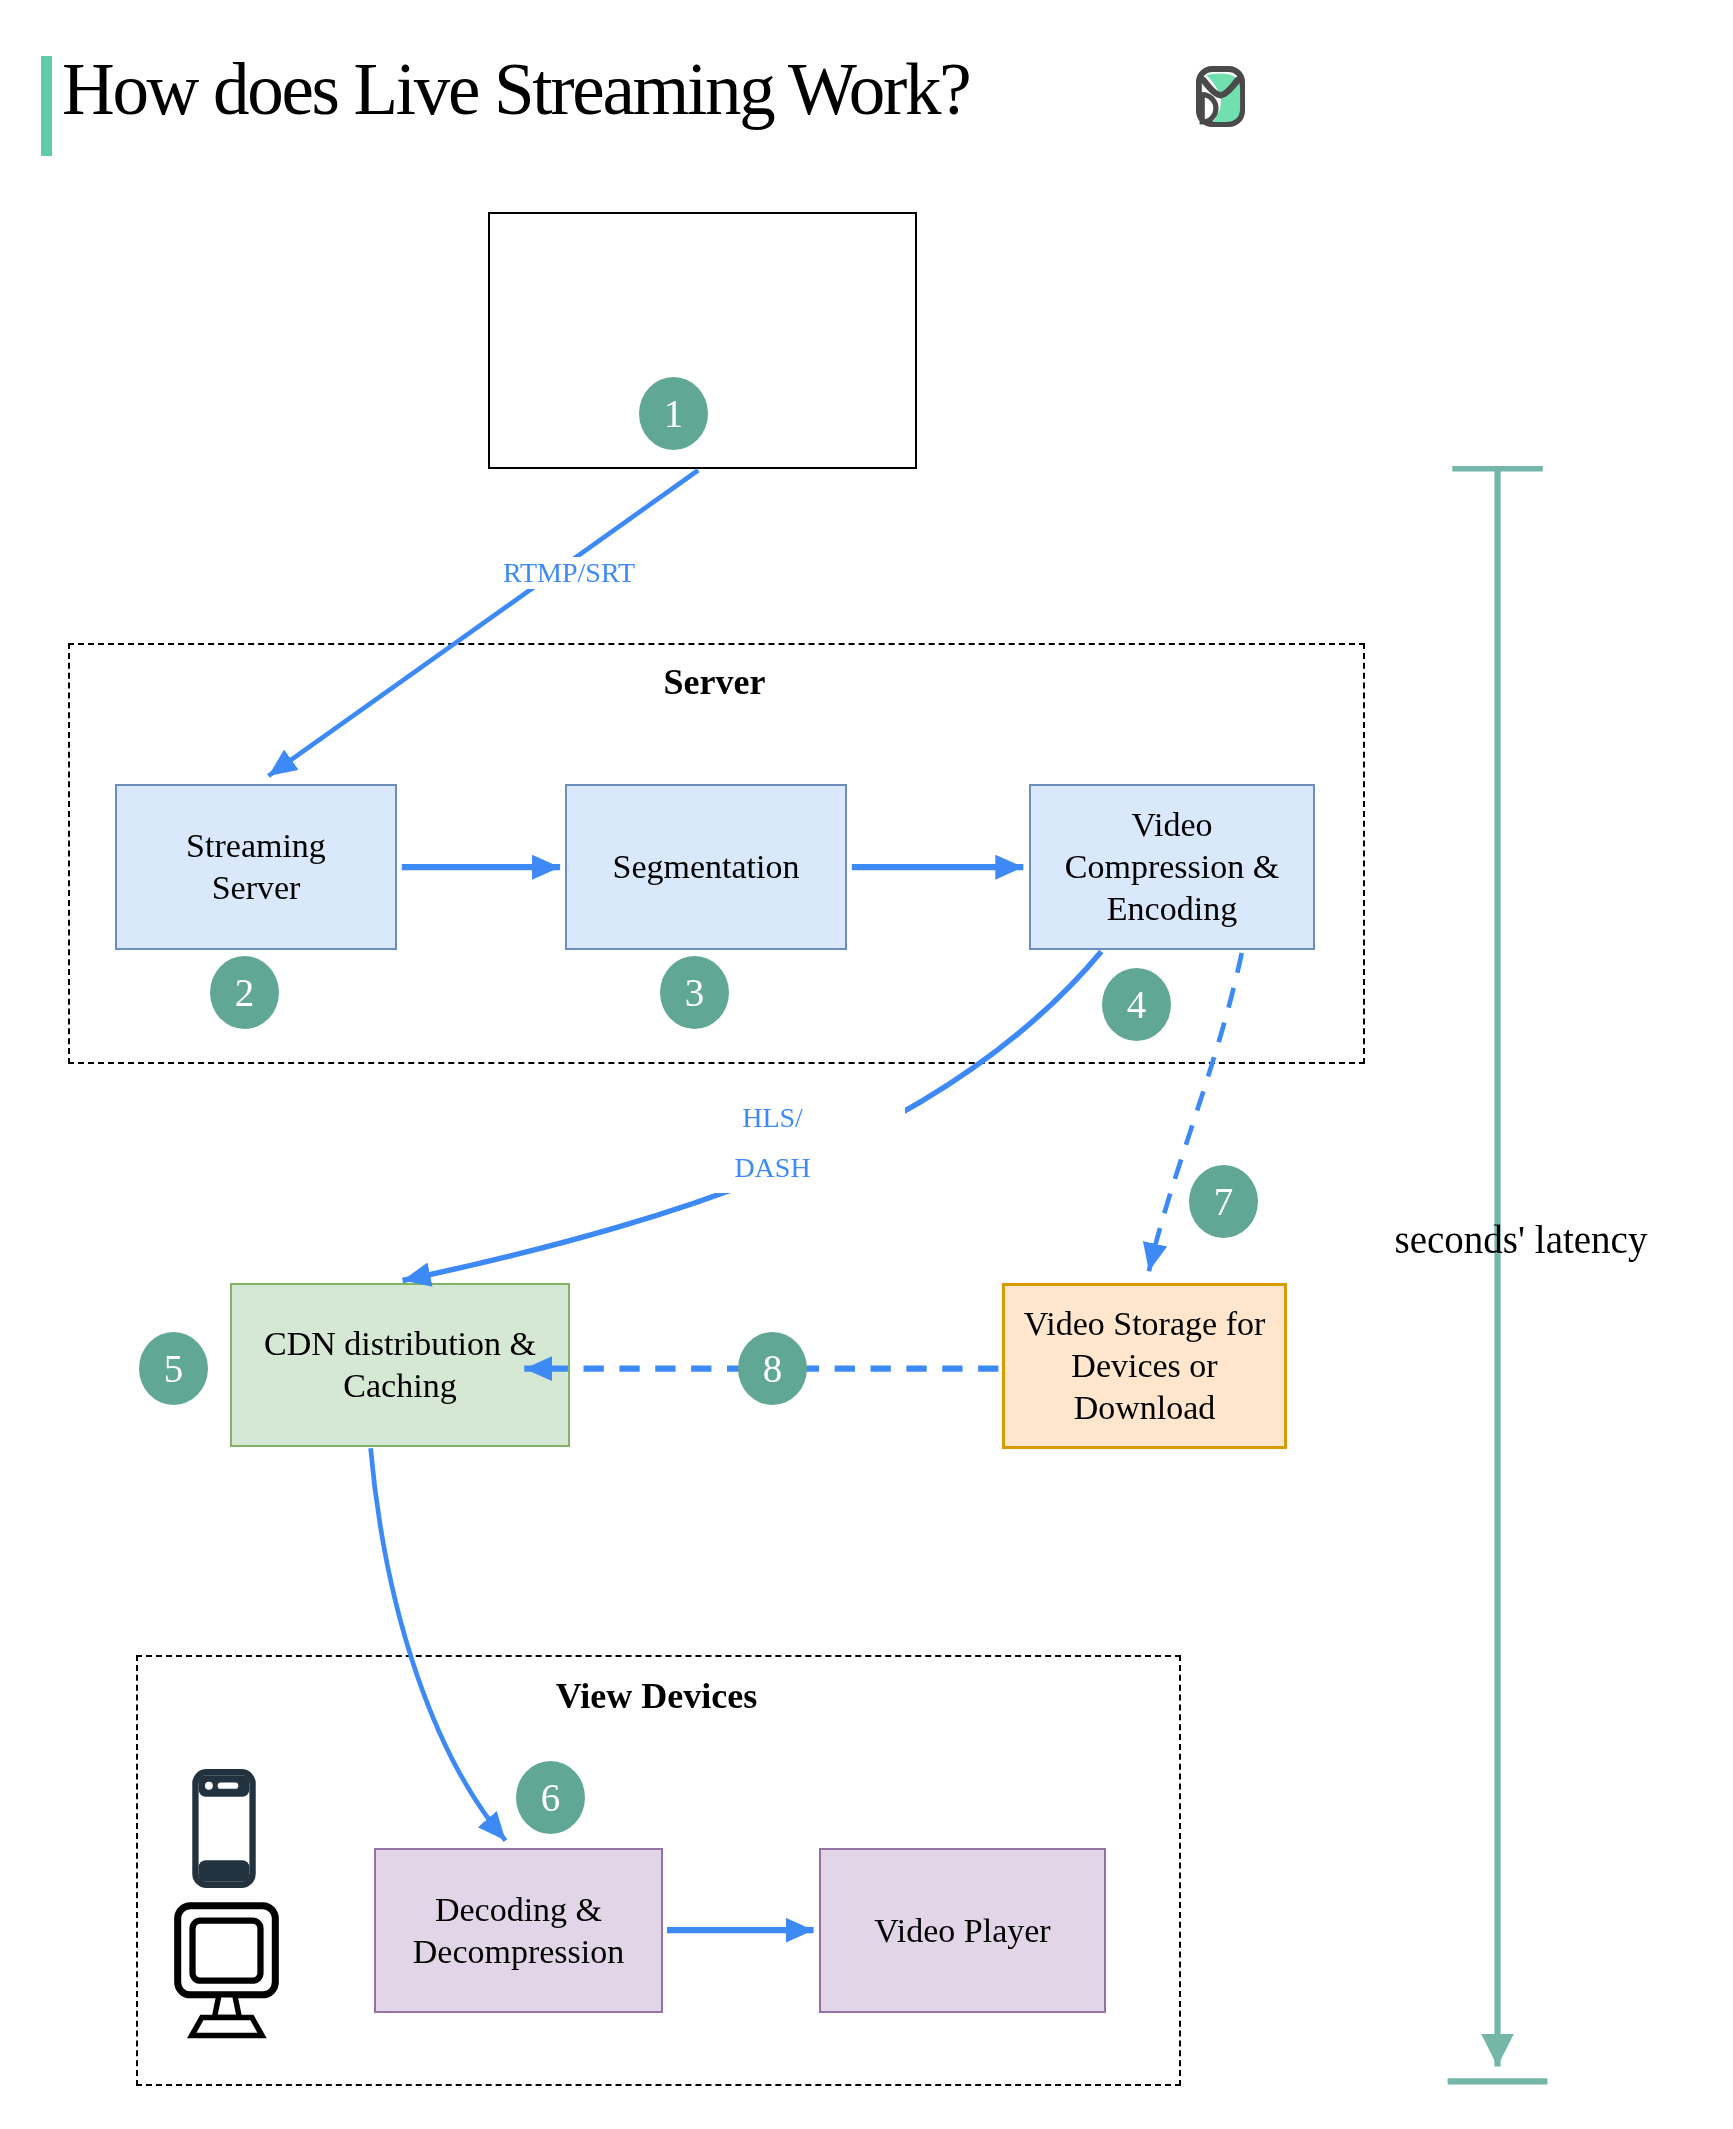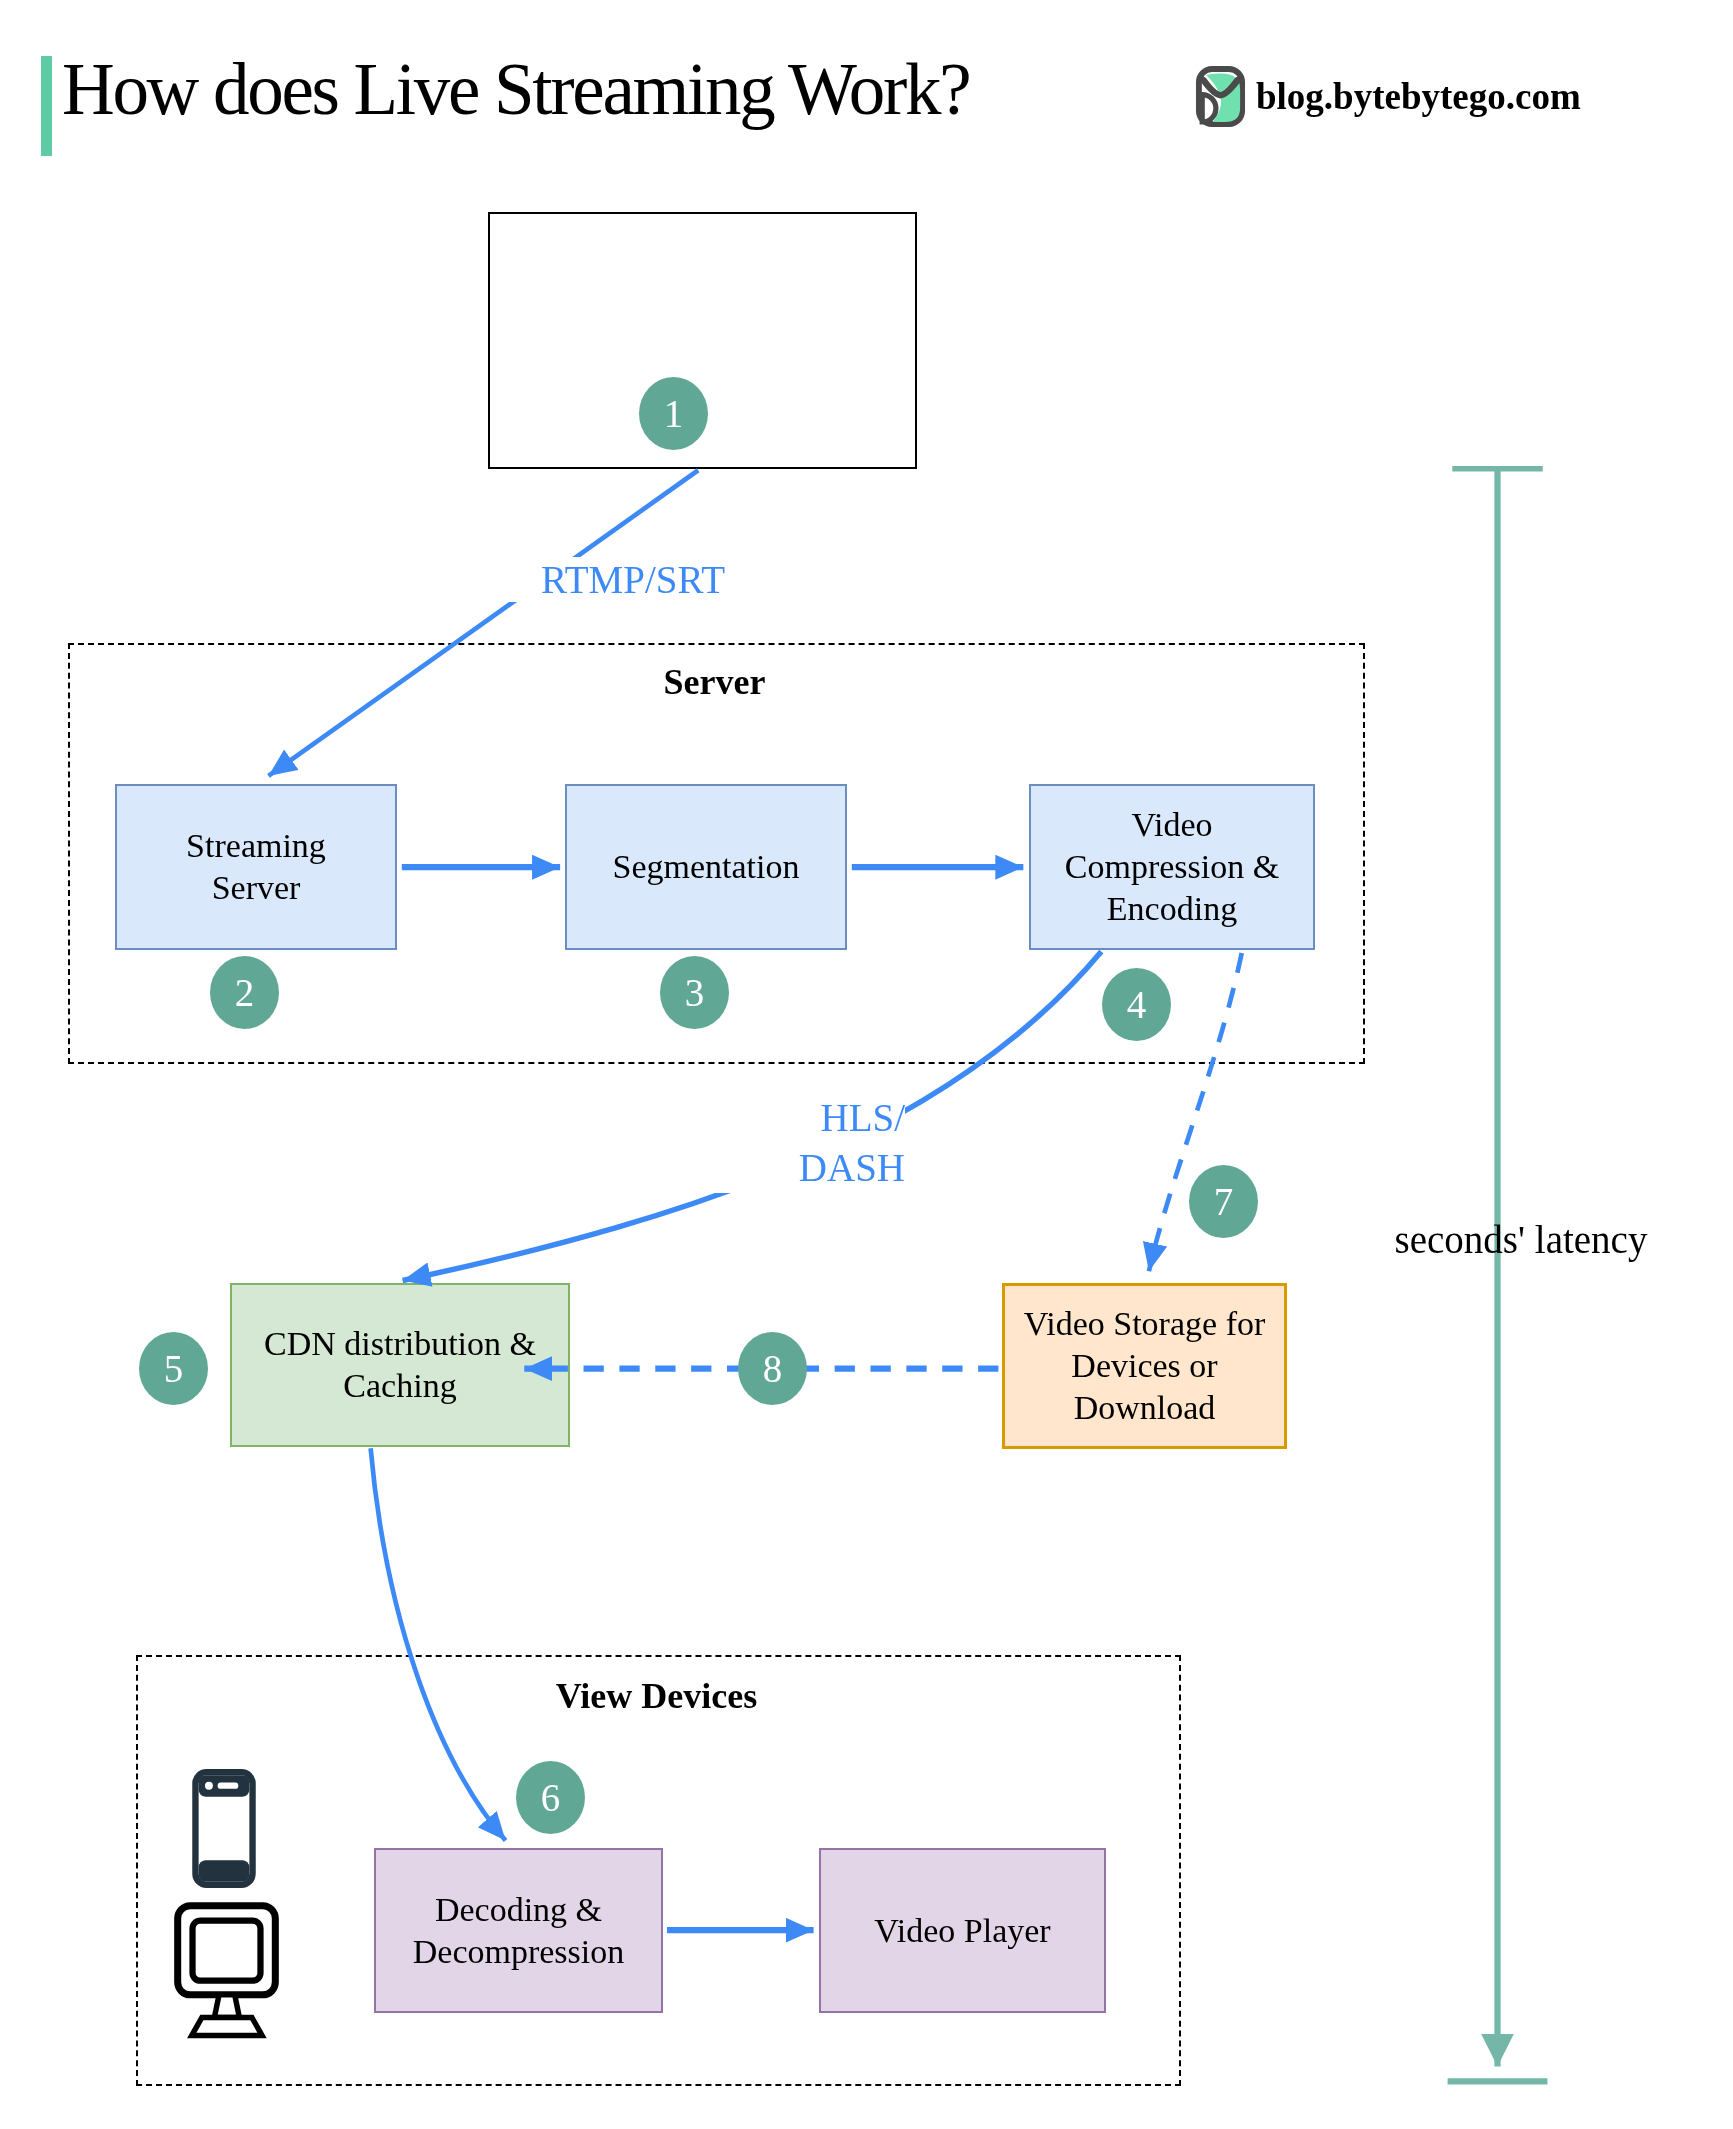--- a/index.html
+++ b/index.html
@@ -42,21 +42,21 @@
   #step-1{left:639px;top:377px;}
   #step-2{left:210px;top:956px;}
   #step-3{left:660px;top:956px;}
   #step-4{left:1102px;top:968px;}
   #step-5{left:139px;top:1332px;}
   #step-6{left:516px;top:1761px;}
   #step-7{left:1189px;top:1165px;}
   #step-8{left:738px;top:1332px;}
 
   
-  .edge-label{color:#3d8af7;font-size:39px;text-align:right;z-index:9;background:#fff;}
+  .edge-label{color:#3d8af7;font-size:28px;text-align:center;z-index:9;background:#fff;}
   #rtmp-label{left:413px;top:557px;width:312px;}
   #hls-label{left:640px;top:1093px;width:265px;line-height:50px;}
   #latency-label{left:1326px;top:1217px;width:390px;text-align:center;color:#000000;
                  font-size:39px;z-index:9;background:transparent;}
 
   
   #mic-icon{left:555px;top:308px;width:64px;height:117px;}
   #camera-icon{left:727px;top:328px;width:134px;height:72px;}
   #phone-icon{left:191px;top:1769px;width:66px;height:119px;}
   #monitor-icon{left:173px;top:1901px;width:107px;height:147px;}
@@ -70,21 +70,20 @@
 <div id="canvas">
 
   <div class="abs" id="accent-bar"></div>
   <div class="abs" id="page-title">How does Live Streaming Work?</div>
   <svg class="abs" id="logo" viewBox="0 0 78 96">
     <rect x="6" y="6" width="66" height="84" rx="20" fill="#fff" stroke="#4a4a4a" stroke-width="9"></rect>
     <path d="M 40 13 Q 69 13 69 38 L 69 66 Q 69 87 46 87 L 27 87 Q 46 63 37 43 Q 31 28 17 15 Q 28 13 40 13 Z" fill="#6fe0ae"></path>
     <path d="M13 23 Q 30 46 39 46 Q 48 46 65 23" fill="none" stroke="#4a4a4a" stroke-width="10" stroke-linecap="round"></path>
     <path d="M11 45 a 21 21 0 0 1 0 42 Z" fill="#fff" stroke="#4a4a4a" stroke-width="8"></path>
   </svg>
-  <div class="abs" id="site-text">blog.bytebytego.com</div>
 
   <div class="abs group-box" id="server-group"></div>
   <div class="abs group-label" id="server-label">Server</div>
   <div class="abs group-box" id="view-group"></div>
   <div class="abs group-label" id="view-label">View Devices</div>
 
   <div class="abs node" id="video-capture"></div>
   <div class="abs" id="vc-label">Video Capture</div>
   <svg class="abs" id="mic-icon" viewBox="0 0 80 140">
     <rect x="25" y="5" width="30" height="72" rx="15" fill="none" stroke="#000" stroke-width="6"></rect>

